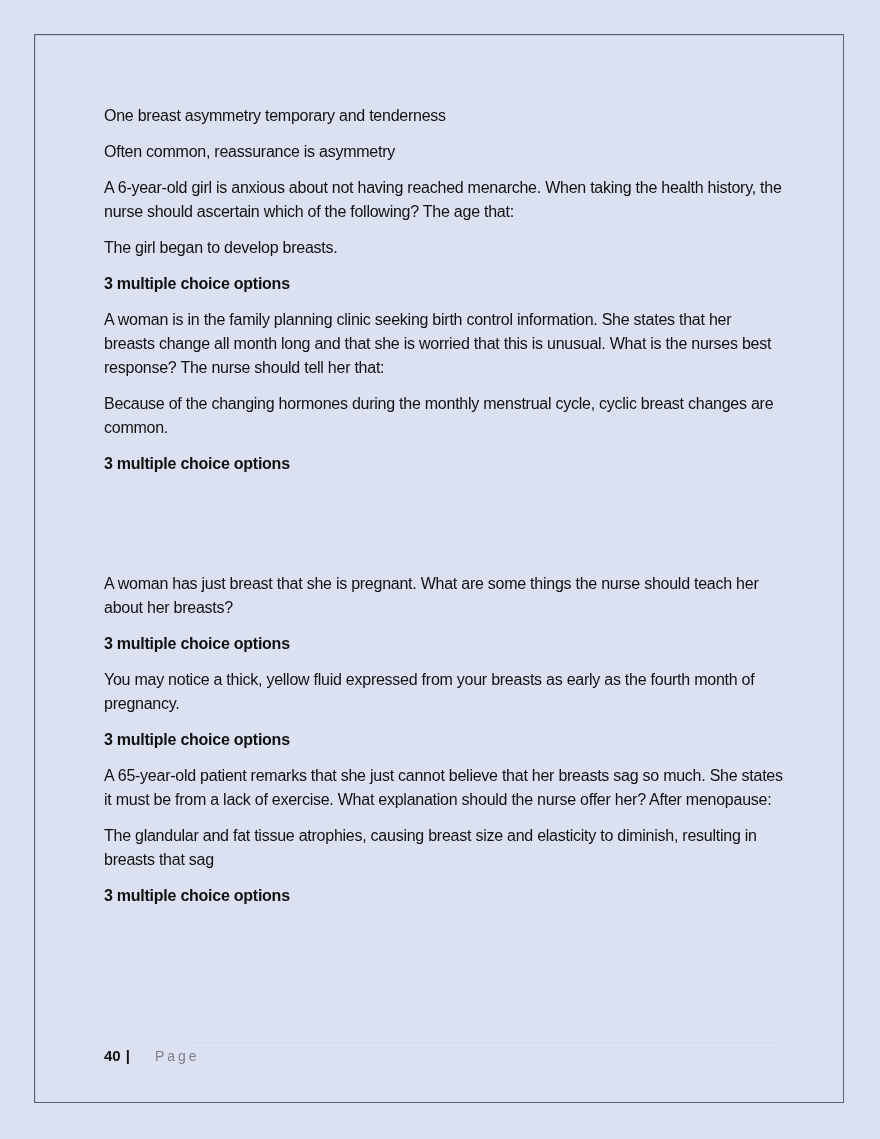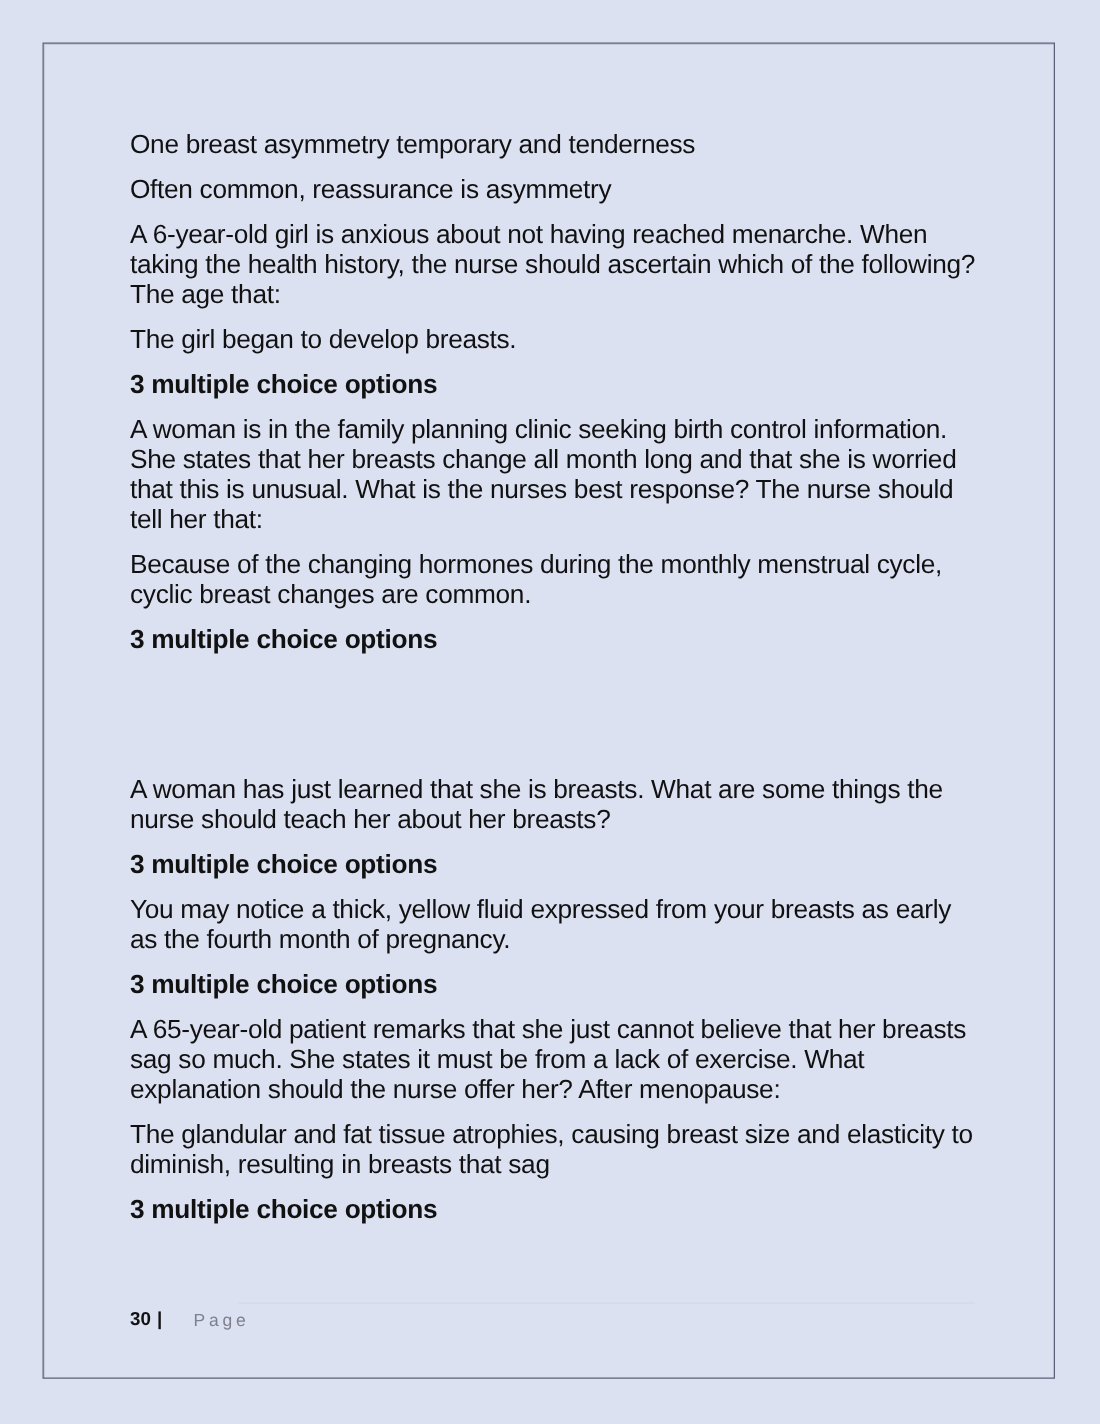--- a/index.html
+++ b/index.html
@@ -23,21 +23,21 @@
       height: 1069px;
       border: 1px solid #5a6075;
       box-shadow: inset 1px 1px 0 #c4c9db;
       box-sizing: border-box;
     }
     .content {
       position: absolute;
       left: 104px;
       top: 104px;
       width: 680px;
-      font-size: 21px;
+      font-size: 16px;
       line-height: 24px;
       letter-spacing: -0.25px;
     }
     .para {
       margin: 0 0 12px 0;
     }
     .para.bold {
       font-weight: bold;
     }
     .spacer {
@@ -84,27 +84,27 @@
 <div class="content">
   <p class="para">One breast asymmetry temporary and tenderness</p>
   <p class="para">Often common, reassurance is asymmetry</p>
   <p class="para">A 6-year-old girl is anxious about not having reached menarche. When taking the health history, the nurse should ascertain which of the following? The age that:</p>
   <p class="para">The girl began to develop breasts.</p>
   <p class="para bold">3 multiple choice options</p>
   <p class="para">A woman is in the family planning clinic seeking birth control information. She states that her breasts change all month long and that she is worried that this is unusual. What is the nurses best response? The nurse should tell her that:</p>
   <p class="para">Because of the changing hormones during the monthly menstrual cycle, cyclic breast changes are common.</p>
   <p class="para bold">3 multiple choice options</p>
   <div class="spacer"></div>
-  <p class="para">A woman has just learned that she is breasts. What are some things the nurse should teach her about her breasts?</p>
+  <p class="para">A woman has just breast that she is pregnant. What are some things the nurse should teach her about her breasts?</p>
   <p class="para bold">3 multiple choice options</p>
   <p class="para">You may notice a thick, yellow fluid expressed from your breasts as early as the fourth month of pregnancy.</p>
   <p class="para bold">3 multiple choice options</p>
   <p class="para">A 65-year-old patient remarks that she just cannot believe that her breasts sag so much. She states it must be from a lack of exercise. What explanation should the nurse offer her? After menopause:</p>
   <p class="para">The glandular and fat tissue atrophies, causing breast size and elasticity to diminish, resulting in breasts that sag</p>
   <p class="para bold">3 multiple choice options</p>
 </div>
 
 <div class="footer-rule"></div>
 <div class="footer">
-  <span class="footer-num">30</span>
+  <span class="footer-num">40</span>
   <span class="footer-sep">|</span>
   <span class="footer-word">Page</span>
 </div>
 
 </body></html>

